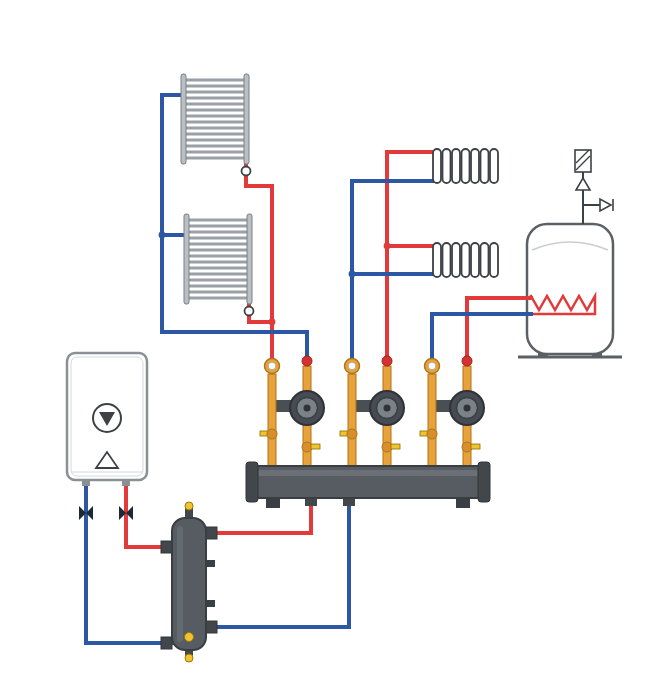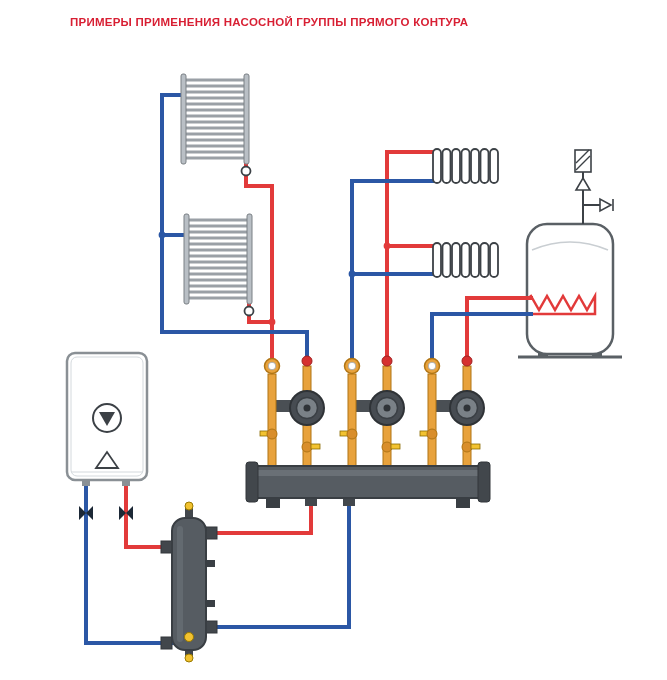--- a/index.html
+++ b/index.html
@@ -6,21 +6,20 @@
   .canvas{position:relative;width:667px;height:680px;background:#ffffff;overflow:hidden;
           font-family:"Liberation Sans", sans-serif;}
   .title{position:absolute;left:70px;top:16px;font-weight:700;font-size:11.5px;
          letter-spacing:.25px;color:#d81f33;white-space:nowrap;}
   svg{position:absolute;left:0;top:0;}
 </style>
 </head>
 <body>
 
 <div class="canvas">
-  <div class="title">ПРИМЕРЫ ПРИМЕНЕНИЯ НАСОСНОЙ ГРУППЫ ПРЯМОГО КОНТУРА</div>
 
   <svg width="667" height="680" viewBox="0 0 667 680">
 
     <g>
       <rect x="538" y="352" width="10" height="6" fill="#5a6065"></rect>
       <rect x="592" y="352" width="10" height="6" fill="#5a6065"></rect>
       <line x1="518" y1="357" x2="622" y2="357" stroke="#5a6065" stroke-width="3"></line>
       <rect x="527" y="224" width="86" height="130" rx="20" fill="#ffffff" stroke="#5a6065" stroke-width="2.5"></rect>
       <path d="M532 250 Q570 234 608 250" fill="none" stroke="#c9ced2" stroke-width="1.5"></path>
     </g>

